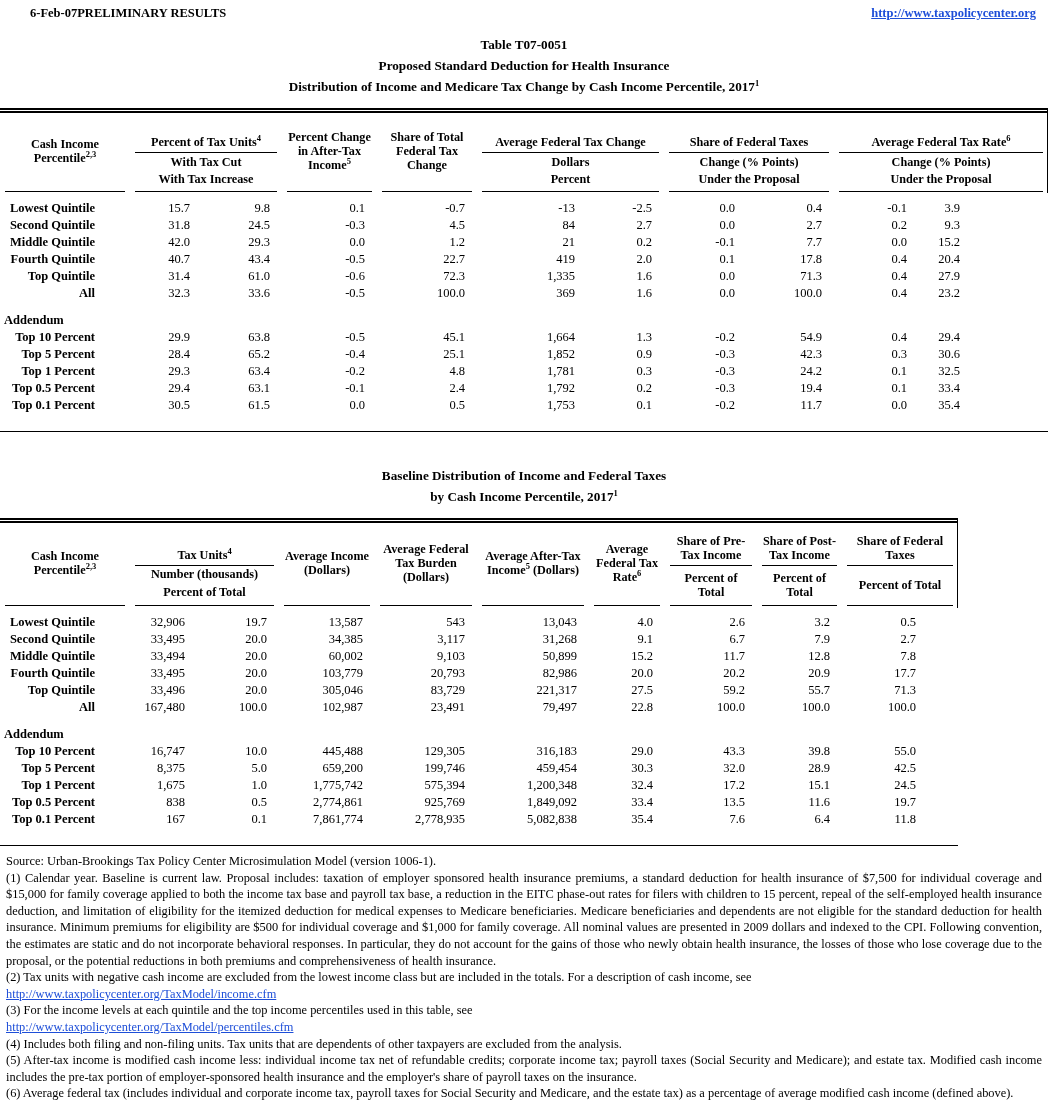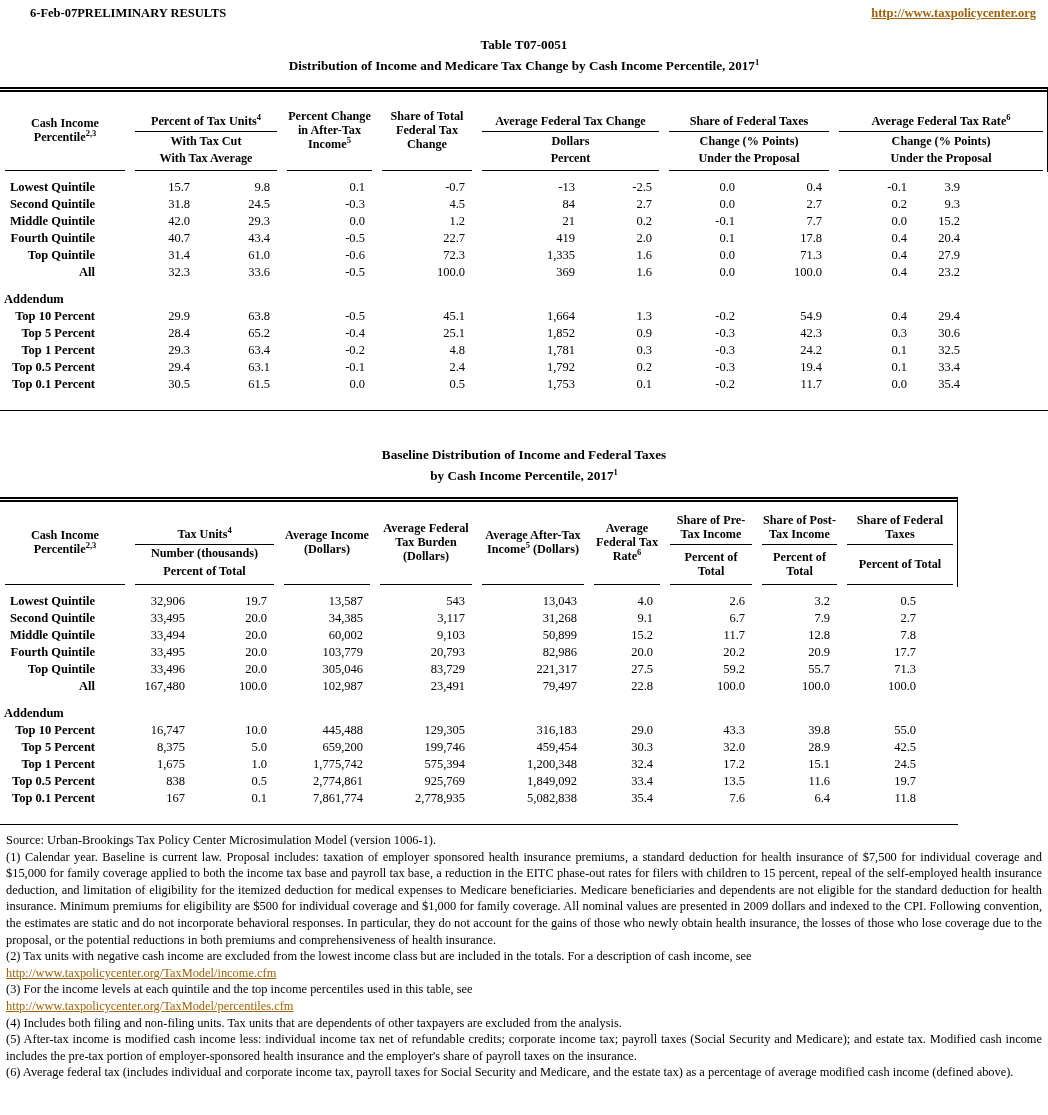--- a/index.html
+++ b/index.html
@@ -1,17 +1,17 @@
 <!DOCTYPE html>
 <html><head>
 <meta charset="utf-8">
 <style>
   html,body{margin:0;padding:0;background:#fff;color:#000;}
   body{width:1048px;font-family:"Liberation Serif","DejaVu Serif",serif;font-size:12.5px;}
-  a{color:#a16207;text-decoration:underline;}
+  a{color:#1d4ed8;text-decoration:underline;}
   sup{font-size:8.5px;line-height:0;vertical-align:super;}
 
   
   .pagehead{display:flex;align-items:baseline;padding:6px 12px 0 30px;font-weight:bold;}
   .pagehead .date{white-space:nowrap;}
   .pagehead .status{white-space:nowrap;}
   .pagehead .toplink{margin-left:auto;font-weight:bold;}
 
   
   .titleblock{text-align:center;font-weight:bold;font-size:13.2px;line-height:21px;margin-top:13px;}
@@ -63,20 +63,21 @@
 <body>
 
 <div class="pagehead">
   <span class="date">6-Feb-07</span>
   <span class="status">PRELIMINARY RESULTS</span>
   <a href="#" class="toplink">http://www.taxpolicycenter.org</a>
 </div>
 
 <div class="titleblock">
   <div>Table T07-0051</div>
+  <div>Proposed Standard Deduction for Health Insurance</div>
   <div><span>Distribution of Income and Medicare Tax Change by Cash Income Percentile, 2017</span><sup>1</sup></div>
 </div>
 
 <div class="twrap">
   <table class="t1">
     <colgroup>
       <col style="width:130px">
         <col style="width:72px">
         <col style="width:80px">
         <col style="width:95px">
@@ -115,21 +116,21 @@
           <div class="grpline"><span class="hdrtxt">Share of Federal Taxes</span></div>
         </th>
         <th colspan="2">
           <div class="grpline"><span class="hdrtxt"><span>Average Federal Tax Rate</span><sup>6</sup></span></div>
         </th>
       </tr>
       <tr class="hr2">
         <th colspan="2">
           <div class="bl short pairflex">
               <span class="sub nw">With Tax Cut</span>
-              <span class="sub">With Tax Average</span>
+              <span class="sub">With Tax Increase</span>
             </div>
         </th>
         <th colspan="2">
           <div class="bl short pairflex">
               <span class="sub">Dollars</span>
               <span class="sub">Percent</span>
             </div>
         </th>
         <th colspan="2">
           <div class="bl short pairflex">

